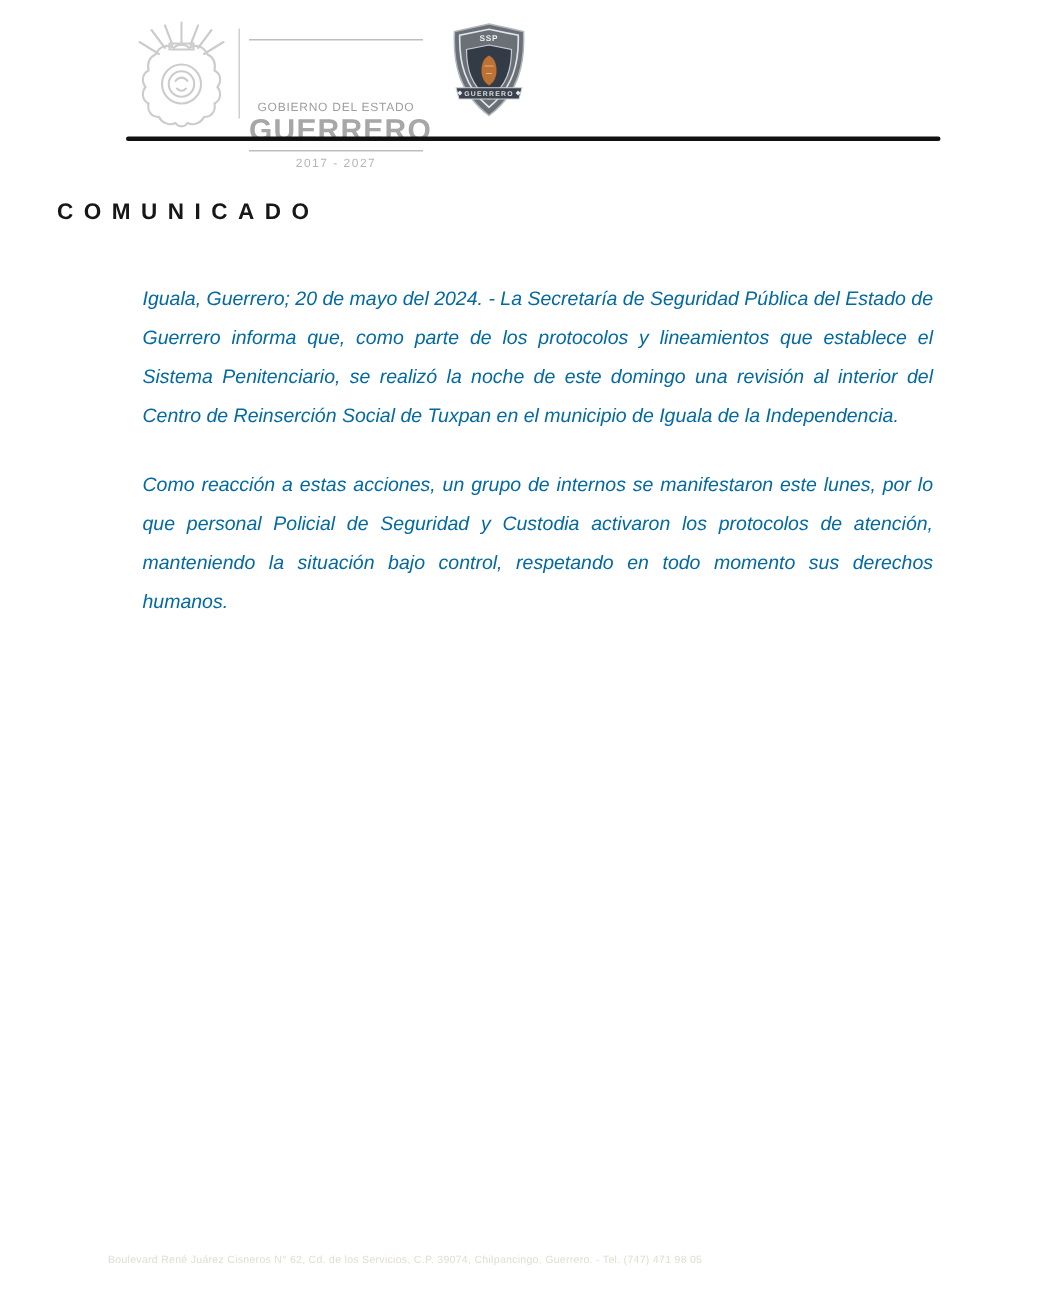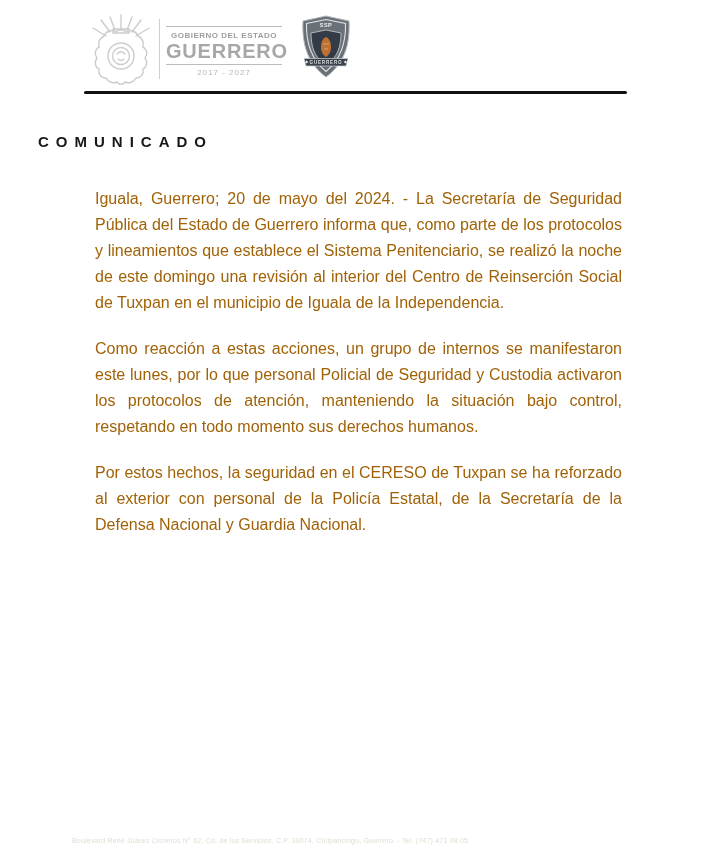--- a/index.html
+++ b/index.html
@@ -31,24 +31,25 @@
     width: 116px;
     text-align: center;
     color: #a3a3a3;
   }
   .gov-rule {
     height: 1px;
     background: #bdbdbd;
   }
   .gov-line1 {
     font-size: 8px;
-    font-weight: bold;
+    font-weight: normal;
     letter-spacing: 0.5px;
     color: #9e9e9e;
     padding-top: 4px;
+    margin-top: 36px;
   }
   .gov-state {
     font-size: 20px;
     font-weight: bold;
     letter-spacing: 0.8px;
     color: #a7a7a7;
     line-height: 22px;
     padding-bottom: 2px;
   }
   .gov-term {
@@ -83,24 +84,25 @@
     color: #171717;
     padding-left: 31px;
   }
   .doc-body {
     position: absolute;
     left: 95px; top: 186px;
     width: 527px;
   }
   .doc-body p {
     margin: 0 0 20px 0;
-    font-size: 16px;
+    font-size: 13px;
     line-height: 26px;
-    color: #a16207;
+    color: #0369a1;
     text-align: justify;
+    font-style: italic;
   }
 
   
   .doc-footer {
     position: absolute;
     left: 72px; top: 837px;
     width: 560px;
     font-size: 7px;
     letter-spacing: 0.2px;
     color: #e0ded2;
@@ -148,18 +150,17 @@
     <path d="M46.8 48 l1.6 -1.6 l1.6 1.6 l-1.6 1.6 Z" fill="#e8eaec"></path>
   </svg>
 
   <div class="black-rule"></div>
 
   <div class="doc-title">COMUNICADO</div>
 
   <div class="doc-body">
     <p>Iguala, Guerrero; 20 de mayo del 2024. - La Secretaría de Seguridad Pública del Estado de Guerrero informa que, como parte de los protocolos y lineamientos que establece el Sistema Penitenciario, se realizó la noche de este domingo una revisión al interior del Centro de Reinserción Social de Tuxpan en el municipio de Iguala de la Independencia.</p>
     <p>Como reacción a estas acciones, un grupo de internos se manifestaron este lunes, por lo que personal Policial de Seguridad y Custodia activaron los protocolos de atención, manteniendo la situación bajo control, respetando en todo momento sus derechos humanos.</p>
-    <p>Por estos hechos, la seguridad en el CERESO de Tuxpan se ha reforzado al exterior con personal de la Policía Estatal, de la Secretaría de la Defensa Nacional y Guardia Nacional.</p>
   </div>
 
   <div class="doc-footer">Boulevard René Juárez Cisneros N° 62, Cd. de los Servicios, C.P. 39074, Chilpancingo, Guerrero. - Tel. (747) 471 98 05</div>
 
 </div>
 
 </body></html>

